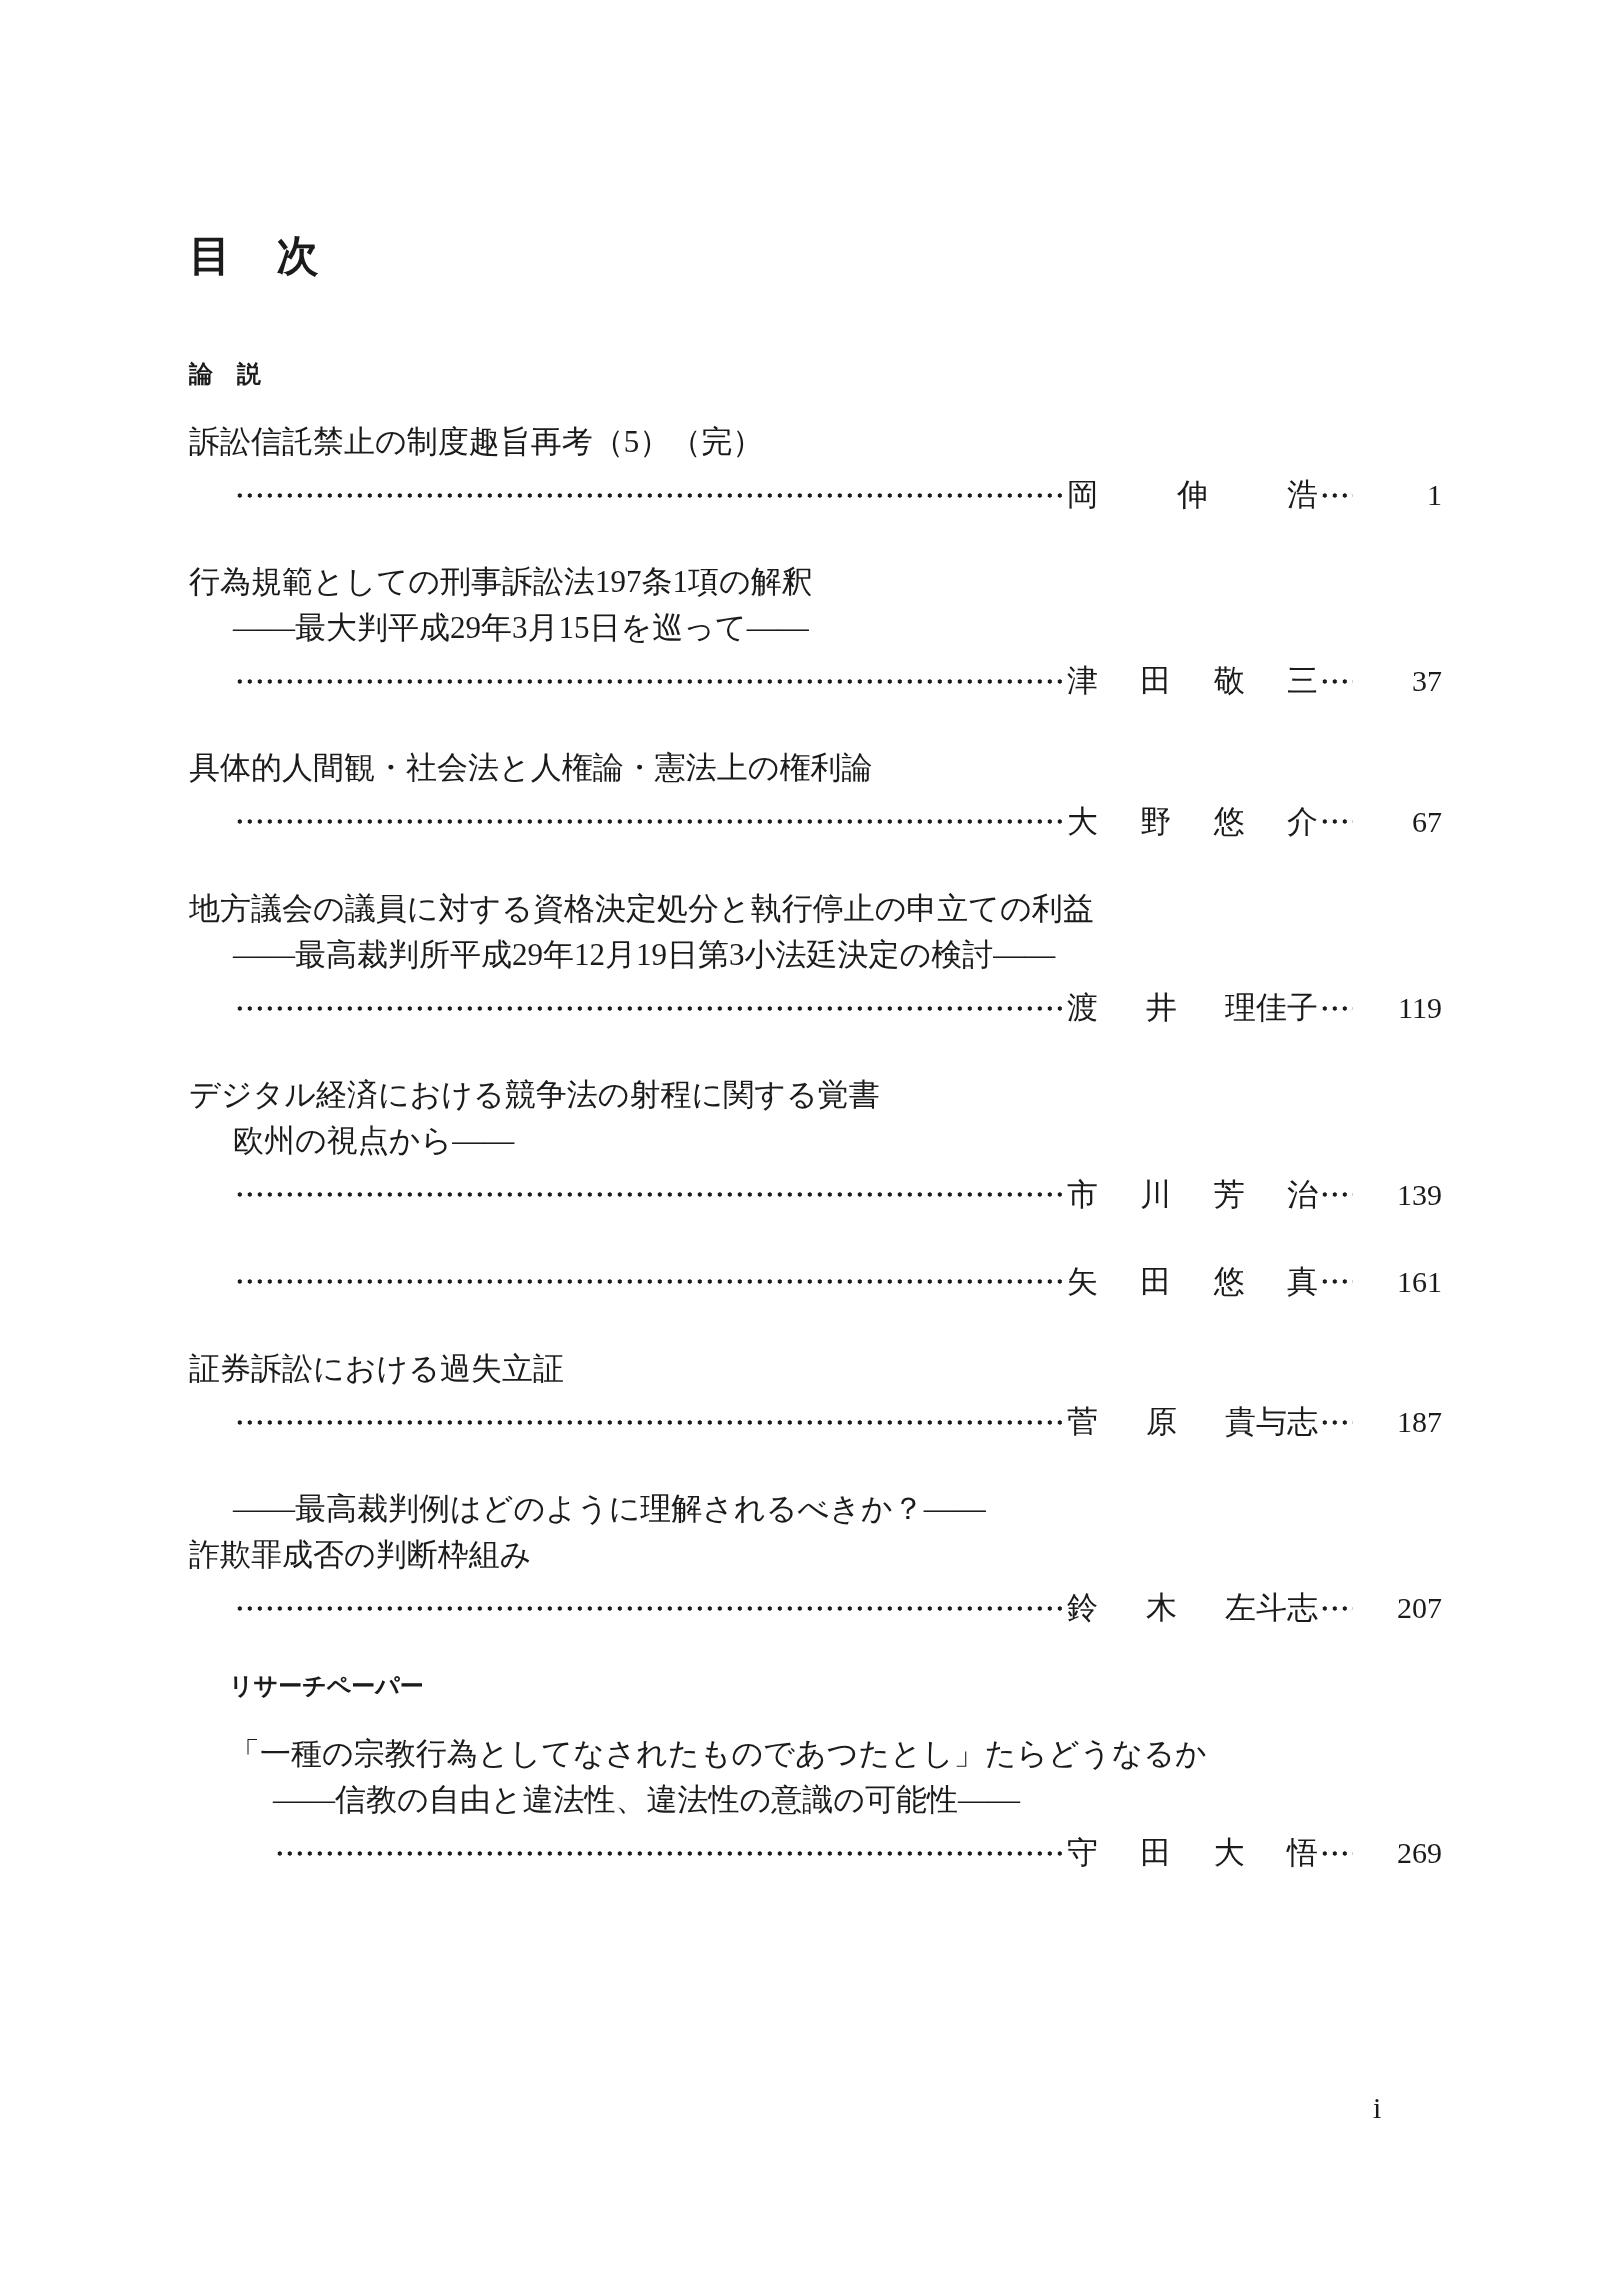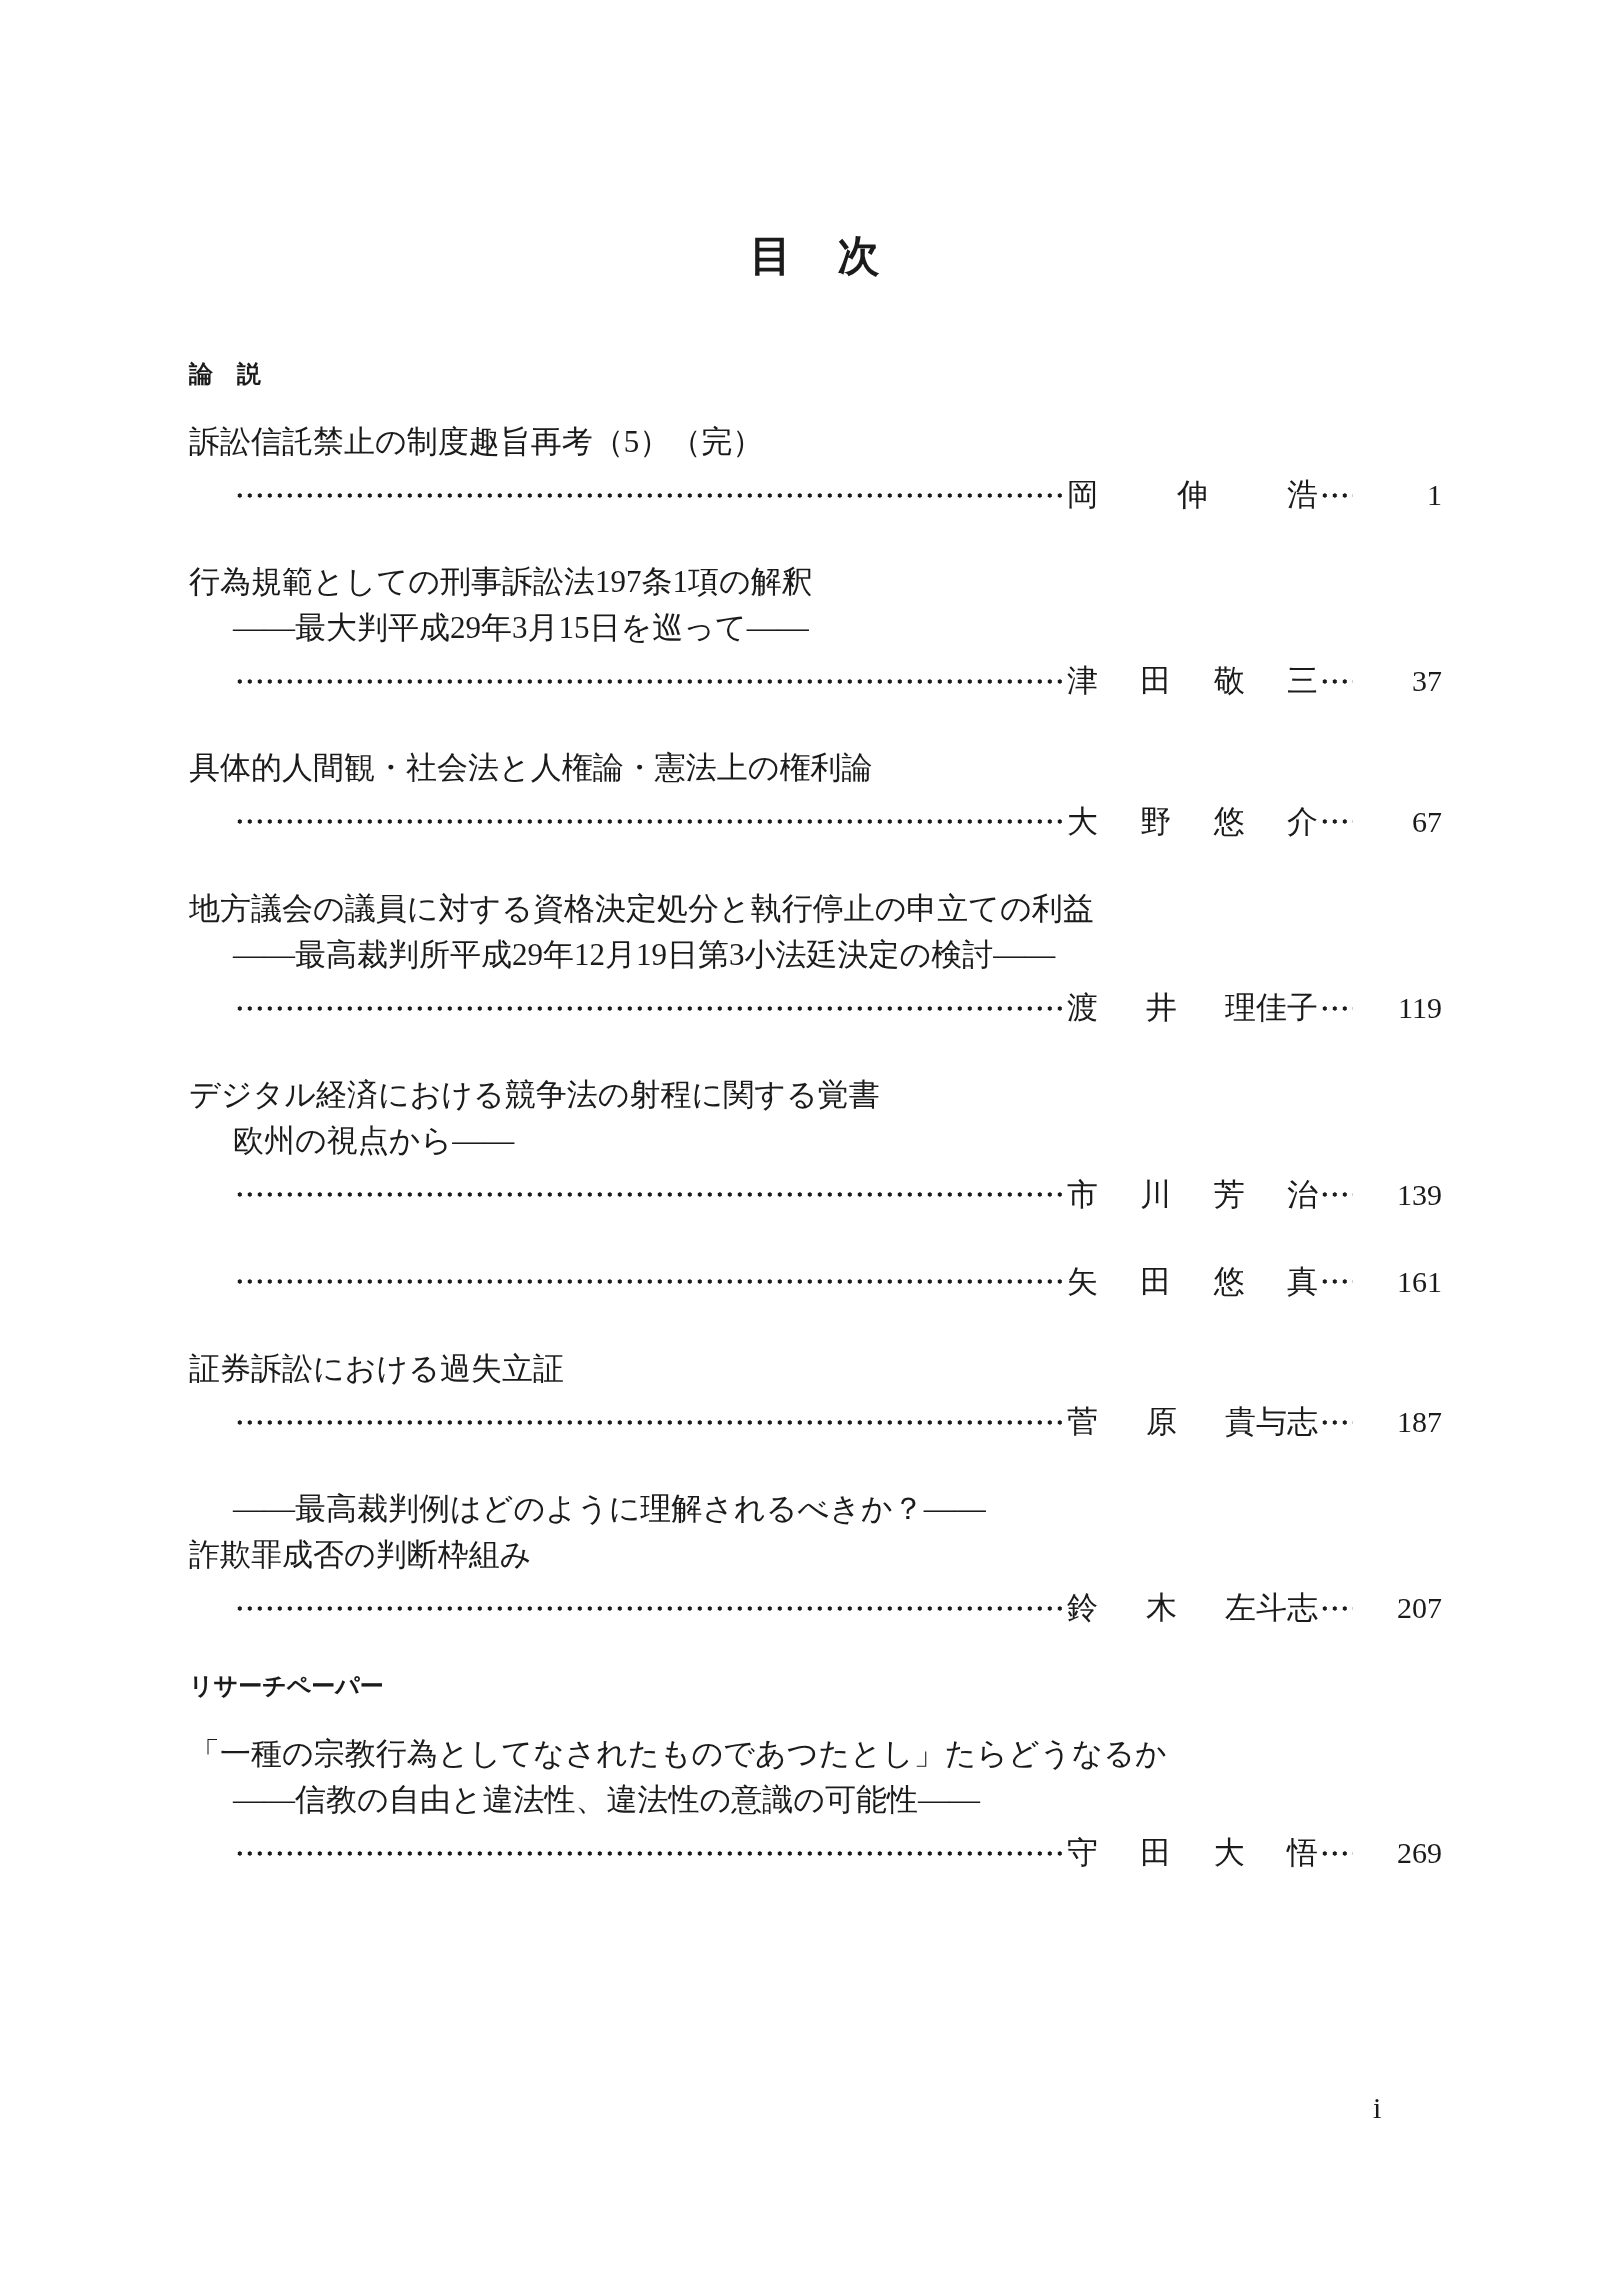--- a/index.html
+++ b/index.html
@@ -14,27 +14,26 @@
   }
   .content {
     position: absolute;
     left: 189px;
     top: 231px;
     width: 1253px;
   }
   .doc-title {
     font-size: 42px;
     font-weight: 600;
-    text-align: center;
     letter-spacing: 1.8px;
     margin: 0 0 79px 0;
     line-height: 1.2;
   }
   .toc-section { margin: 0; }
-  .toc-section + .toc-section { margin-top: 39px; }
+  .toc-section + .toc-section { margin-top: 39px; margin-left: 40px; }
   .section-heading {
     font-family: "Liberation Sans", "DejaVu Sans", sans-serif;
     font-weight: bold;
     font-size: 24px;
     line-height: 1.2;
     margin: 0 0 29.5px 0;
   }
   .entry { margin: 0 0 41px 0; }
   .title-line {
     font-size: 31px;

